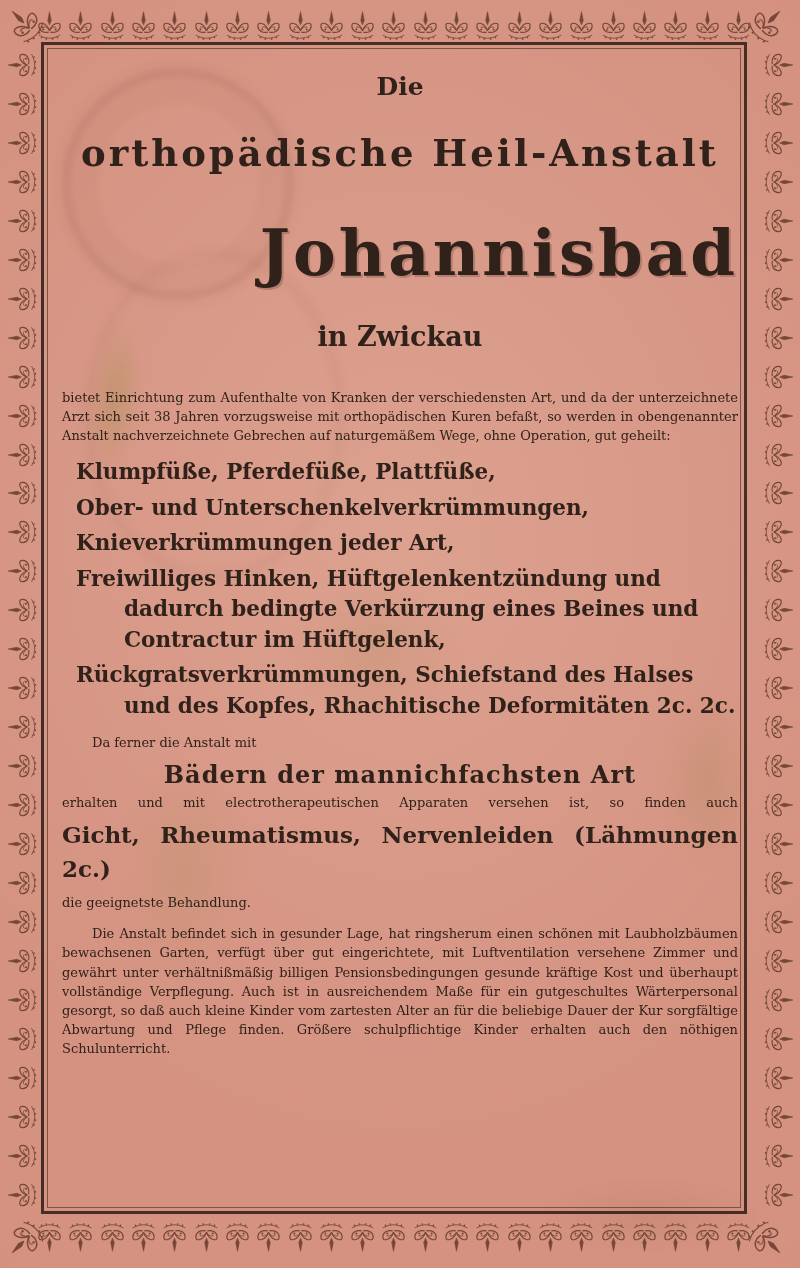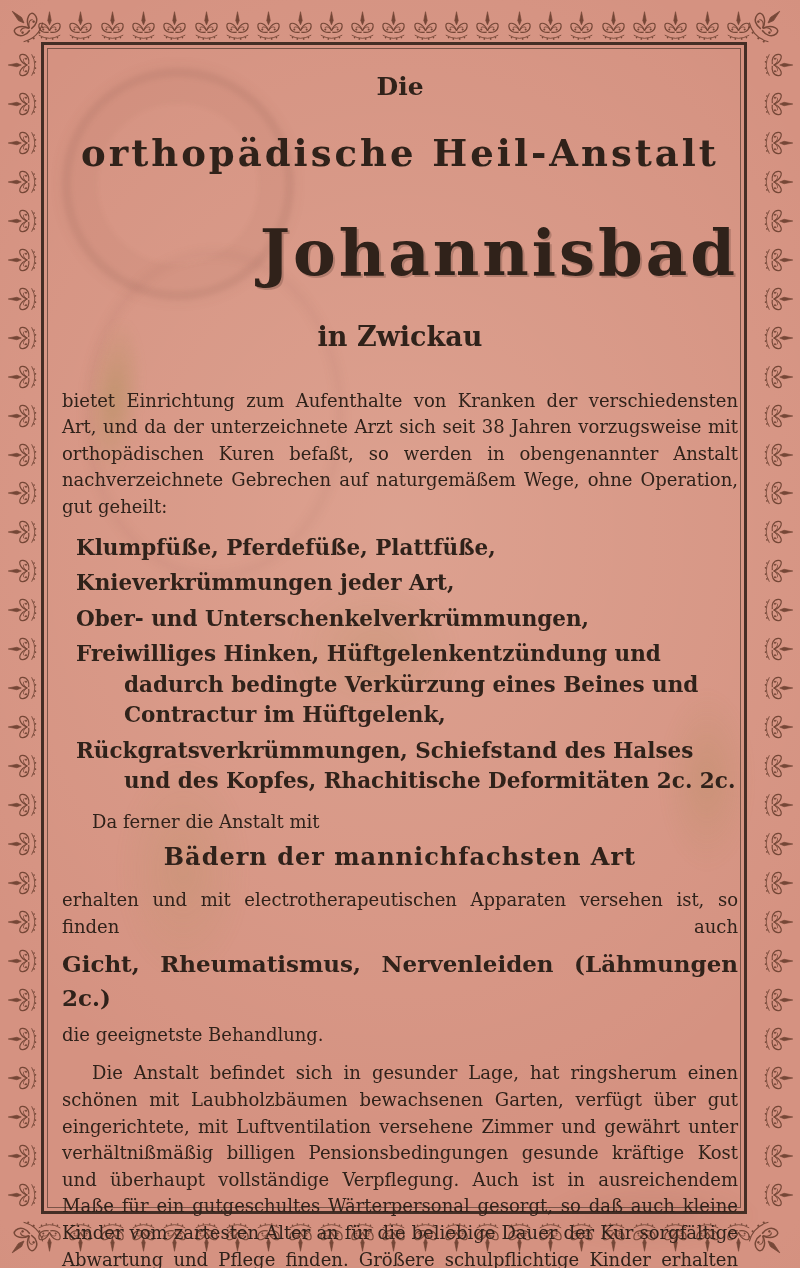--- a/index.html
+++ b/index.html
@@ -76,28 +76,28 @@
     line-height:1.5;
   }
   .t-article{text-align:center; font-size:25px; font-weight:bold; margin:10px 0 20px;}
   .t-subtitle{text-align:center; font-size:37px; font-weight:bold; letter-spacing:3px; margin:0 0 24px;}
   .t-main{
     text-align:right; font-size:64px; font-weight:bold; letter-spacing:3px;
     margin:0 0 16px; text-shadow:2px 2px 0 rgba(48,28,18,.22);
   }
   .t-location{text-align:center; font-size:27px; font-weight:bold; margin:0 0 30px;}
 
-  .body-text{font-size:18px; line-height:1.48; text-align:justify;}
+  .body-text{font-size:13px; line-height:1.48; text-align:justify;}
   .intro{margin:0 0 12px;}
 
   .ailments{font-weight:bold; font-size:21.5px; line-height:1.42; margin:10px 0 12px;}
   .ailment{margin-left:14px; padding-left:48px; text-indent:-48px; margin-bottom:5px;}
 
   .baths-intro{text-indent:30px; margin:2px 0 4px;}
-  .baths-title{font-size:24px; font-weight:bold; text-align:center; margin:2px 0 12px; letter-spacing:1px;}
+  .baths-title{font-size:24px; font-weight:bold; text-align:center; margin:2px 0 0; letter-spacing:1px;}
   .baths-text{text-align:justify; text-align-last:justify; margin:0 0 6px;}
   .baths-diseases{font-size:23px; font-weight:bold; text-align:justify; text-align-last:justify; margin:0 0 6px;}
   .baths-closing{margin:4px 0 12px;}
 
   .description{text-indent:30px; margin:2px 0 4px;}
 </style>
 </head>
 <body>
 
 <div class="page">
@@ -476,22 +476,22 @@
   <div class="content">
     <div class="t-article">Die</div>
     <div class="t-subtitle">orthopädische Heil-Anstalt</div>
     <div class="t-main">Johannisbad</div>
     <div class="t-location">in Zwickau</div>
 
     <p class="body-text intro">bietet Einrichtung zum Aufenthalte von Kranken der verschiedensten Art, und da der unterzeichnete Arzt sich seit 38 Jahren vorzugsweise mit orthopädischen Kuren befaßt, so werden in obengenannter Anstalt nachverzeichnete Gebrechen auf naturgemäßem Wege, ohne Operation, gut geheilt:</p>
 
     <div class="ailments">
       <div class="ailment">Klumpfüße, Pferdefüße, Plattfüße,</div>
+      <div class="ailment">Ober- und Unterschenkelverkrümmungen,</div>
       <div class="ailment">Knieverkrümmungen jeder Art,</div>
-      <div class="ailment">Ober- und Unterschenkelverkrümmungen,</div>
       <div class="ailment">Freiwilliges Hinken, Hüftgelenkentzündung und dadurch bedingte Verkürzung eines Beines und Contractur im Hüftgelenk,</div>
       <div class="ailment">Rückgratsverkrümmungen, Schiefstand des Halses und des Kopfes, Rhachitische Deformitäten 2c. 2c.</div>
     </div>
 
     <p class="body-text baths-intro">Da ferner die Anstalt mit</p>
     <div class="baths-title">Bädern der mannichfachsten Art</div>
     <p class="body-text baths-text">erhalten und mit electrotherapeutischen Apparaten versehen ist, so finden auch</p>
     <div class="baths-diseases">Gicht, Rheumatismus, Nervenleiden (Lähmungen 2c.)</div>
     <p class="body-text baths-closing">die geeignetste Behandlung.</p>
 

